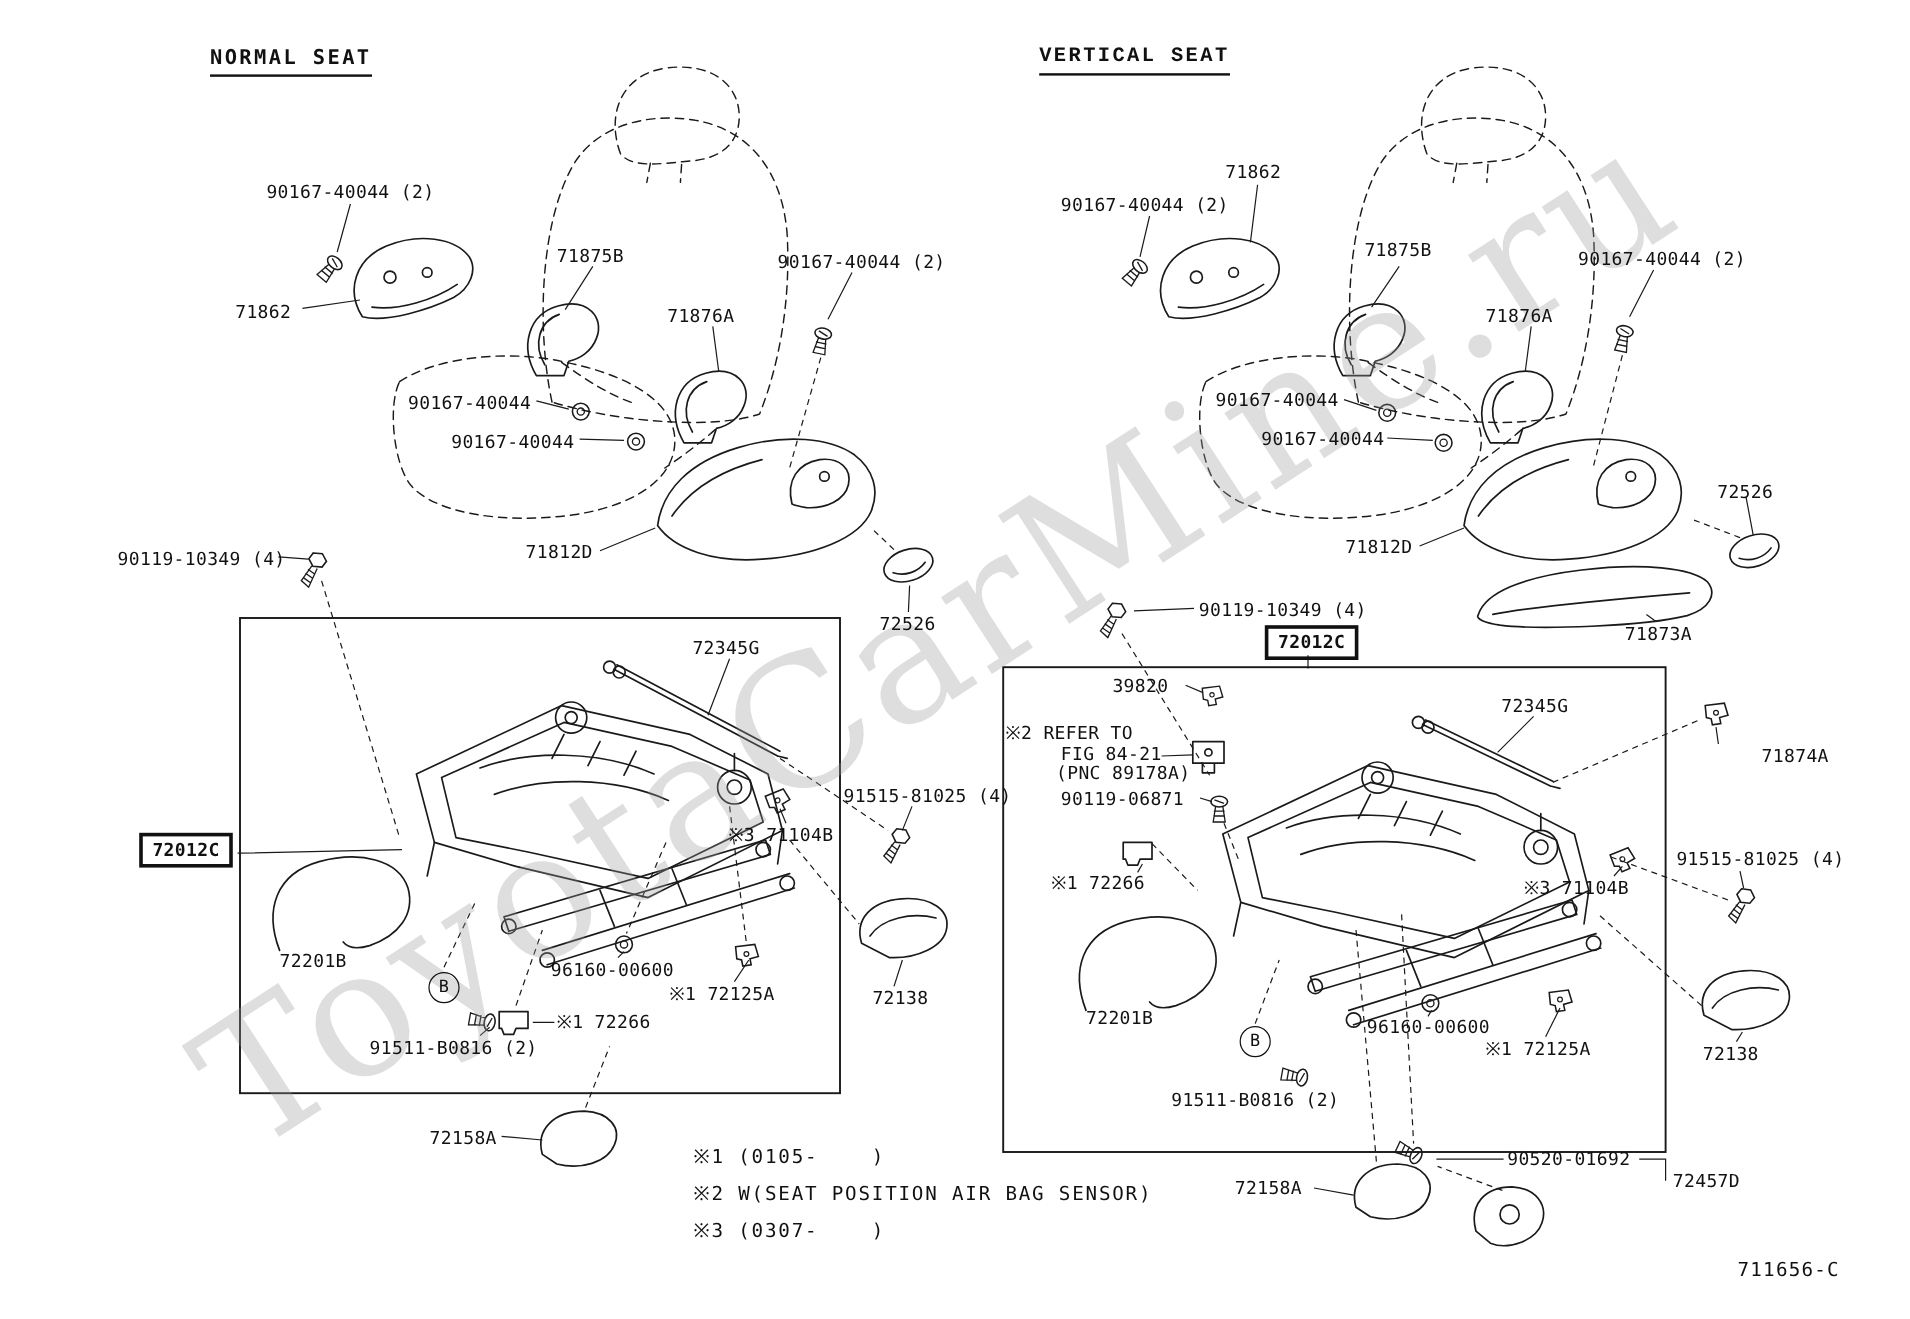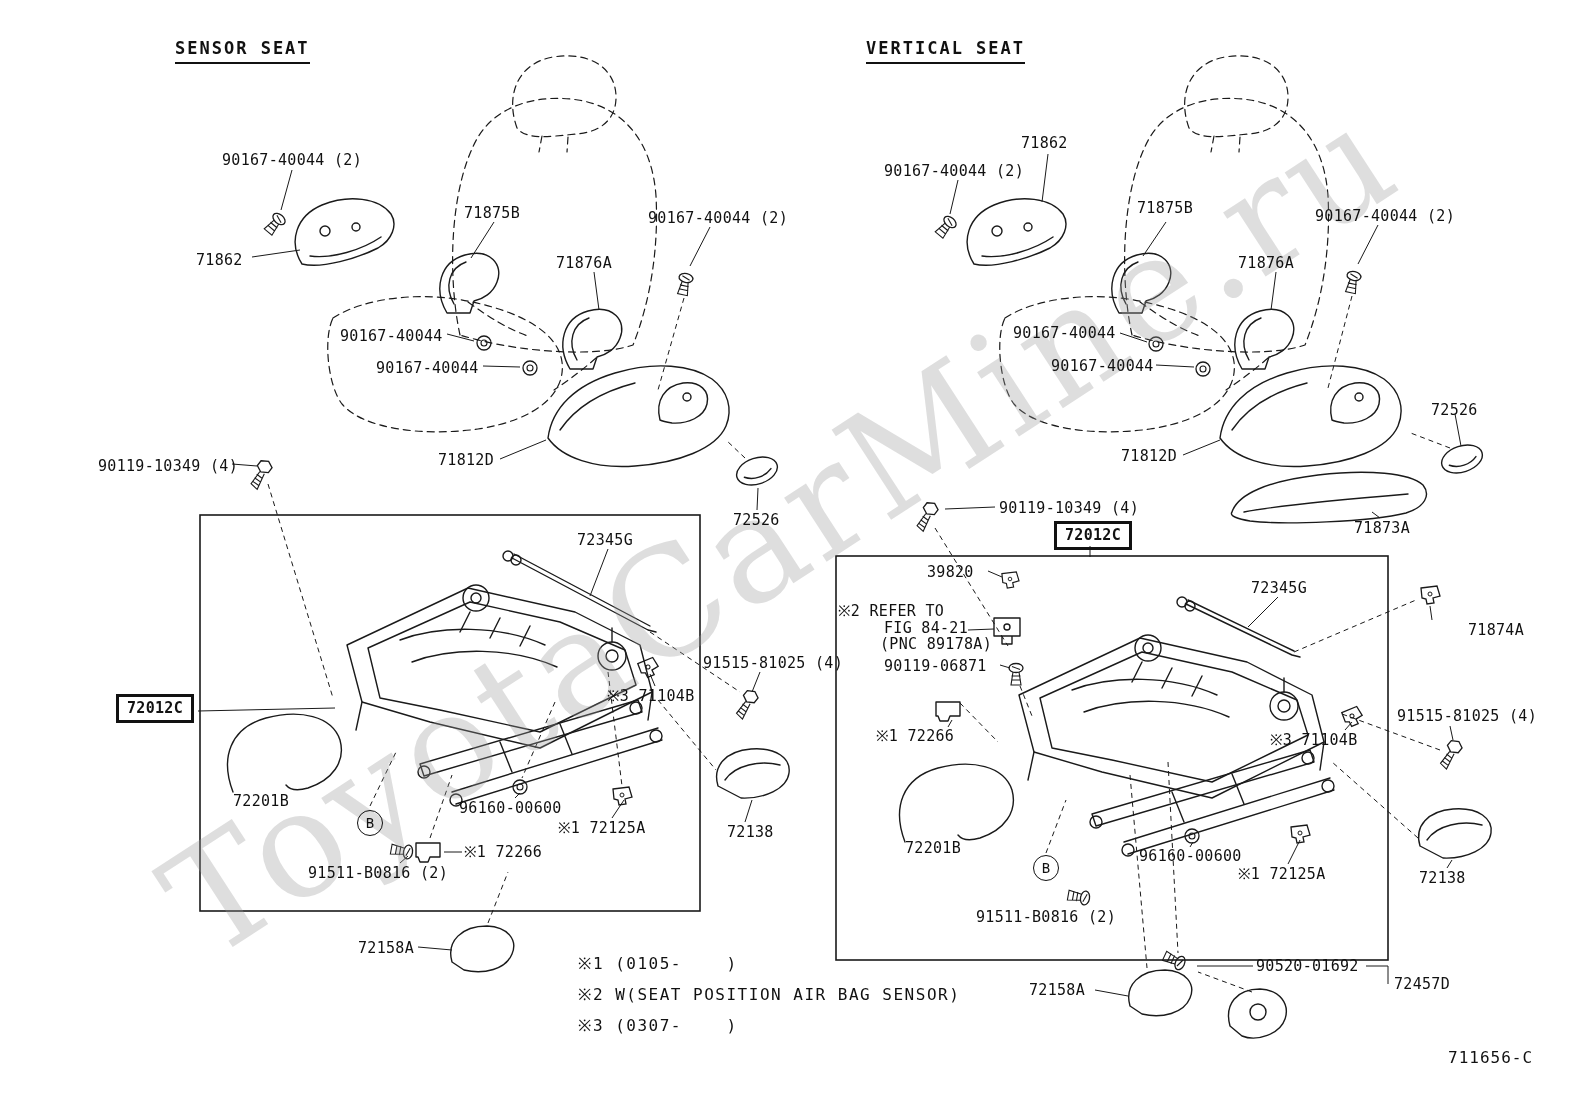--- a/index.html
+++ b/index.html
@@ -292,21 +292,21 @@
       <div class="part-label circled" style="left: 1033px; top: 855px;">B</div>
       <div class="part-label" style="left: 1139px; top: 848px;">96160-00600</div>
       <div class="part-label" style="left: 1238px; top: 866px;">※1 72125A</div>
       <div class="part-label" style="left: 1419px; top: 870px;">72138</div>
       <div class="part-label" style="left: 976px; top: 909px;">91511-B0816 (2)</div>
       <div class="part-label" style="left: 1029px; top: 982px;">72158A</div>
       <div class="part-label" style="left: 1256px; top: 958px;">90520-01692</div>
       <div class="part-label" style="left: 1394px; top: 976px;">72457D</div>
     </div>
 
-  <div class="section-header" style="left:175px; top:38px;">SENSOR SEAT</div>
-  <div class="section-header" style="left:866px; top:38px;">VERTICAL SEAT</div>
+  <div class="section-header" style="left:175px; top:38px;">NORMAL SEAT</div>
+  <div class="section-header" style="left:866px; top:38px;font-family:Liberation Mono, monospace;">VERTICAL SEAT</div>
 
   <div class="footnote" style="left:578px; top:952px;text-align:center;">※1 (0105-    )</div>
   <div class="footnote" style="left:578px; top:983px;">※2 W(SEAT POSITION AIR BAG SENSOR)</div>
   <div class="footnote" style="left:578px; top:1014px;">※3 (0307-    )</div>
 
   <div class="diagram-code" style="left:1448px; top:1048px;">711656-C</div>
 </div>
 
 </body></html>

